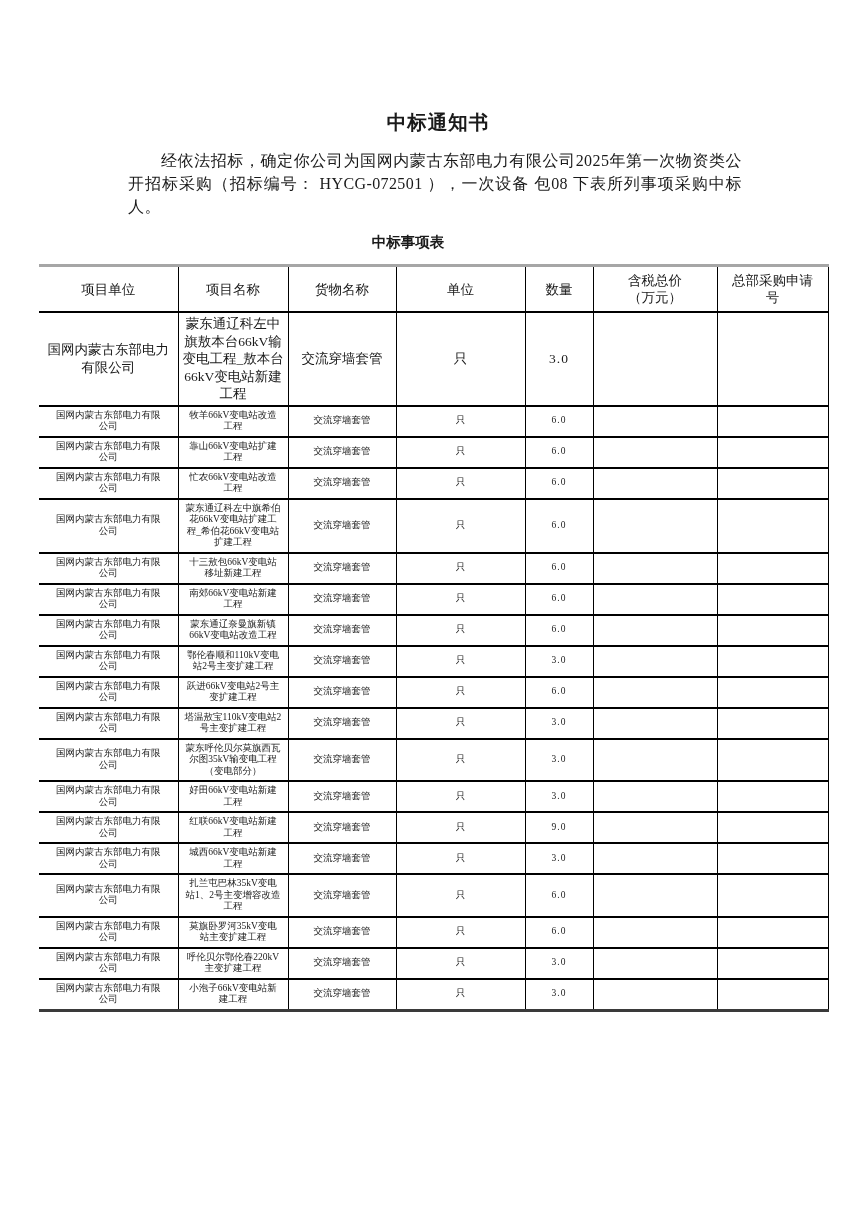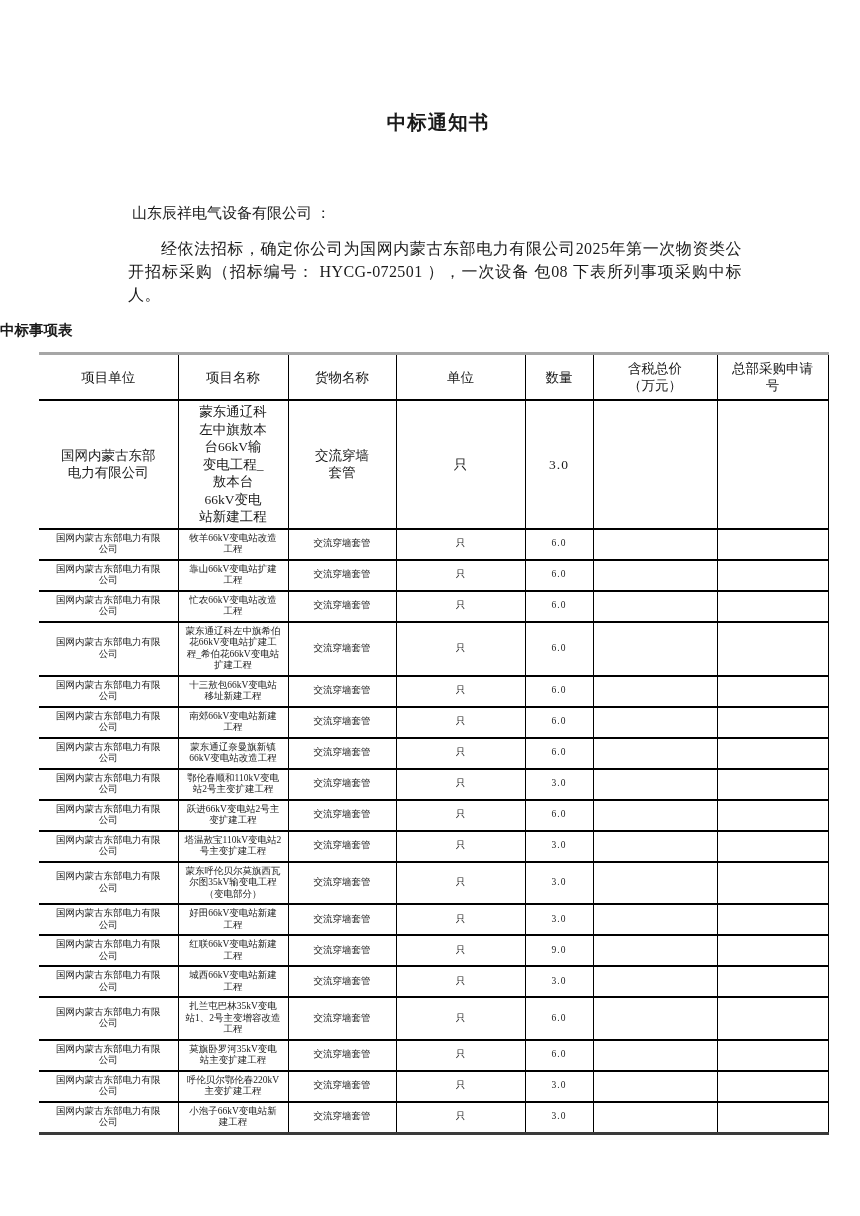--- a/index.html
+++ b/index.html
@@ -33,21 +33,21 @@
     width: 614px;
     font-size: 16px;
     line-height: 23px;
     text-align: justify;
     text-indent: 33px;
     letter-spacing: 0.4px;
   }
   .table-title {
     margin-top: 14px;
     width: 816px;
-    text-align: left;
+    text-align: center;
     font-size: 14.5px;
     line-height: 20px;
     font-weight: 700;
   }
   table.award {
     margin: 12px 0 0 39px;
     width: 789px;
     border-collapse: collapse;
     table-layout: fixed;
   }
@@ -70,31 +70,30 @@
   }
   tbody td {
     font-size: 9.5px;
     line-height: 11.5px;
     padding: 3px 6px;
   }
   tbody td:first-child { padding: 3px 14px; margin-top: 17px; }
   tbody tr.row-large td, tbody tr.row-large td:first-child {
     font-size: 13.5px;
     line-height: 17.5px;
-    padding: 2px 20px;
+    padding: 2px 3px;
   }
   tbody tr:last-child td { border-bottom: 3px solid #3a3a3a; }
   td.qty-cell { letter-spacing: 1px; margin-left: 44px; }
 </style>
 </head>
 <body>
 
 <div class="page">
   <h1 class="doc-title">中标通知书</h1>
-  <div class="addressee">山东辰祥电气设备有限公司 ：</div>
   <div class="body-para">经依法招标，确定你公司为国网内蒙古东部电力有限公司2025年第一次物资类公开招标采购（招标编号： HYCG-072501 ），一次设备 包08 下表所列事项采购中标人。</div>
   <div class="table-title">中标事项表</div>
 
   <table class="award">
     <colgroup>
       <col style="width:139px">
         <col style="width:110px">
         <col style="width:108px">
       <col style="width:129px">
         <col style="width:68px">

